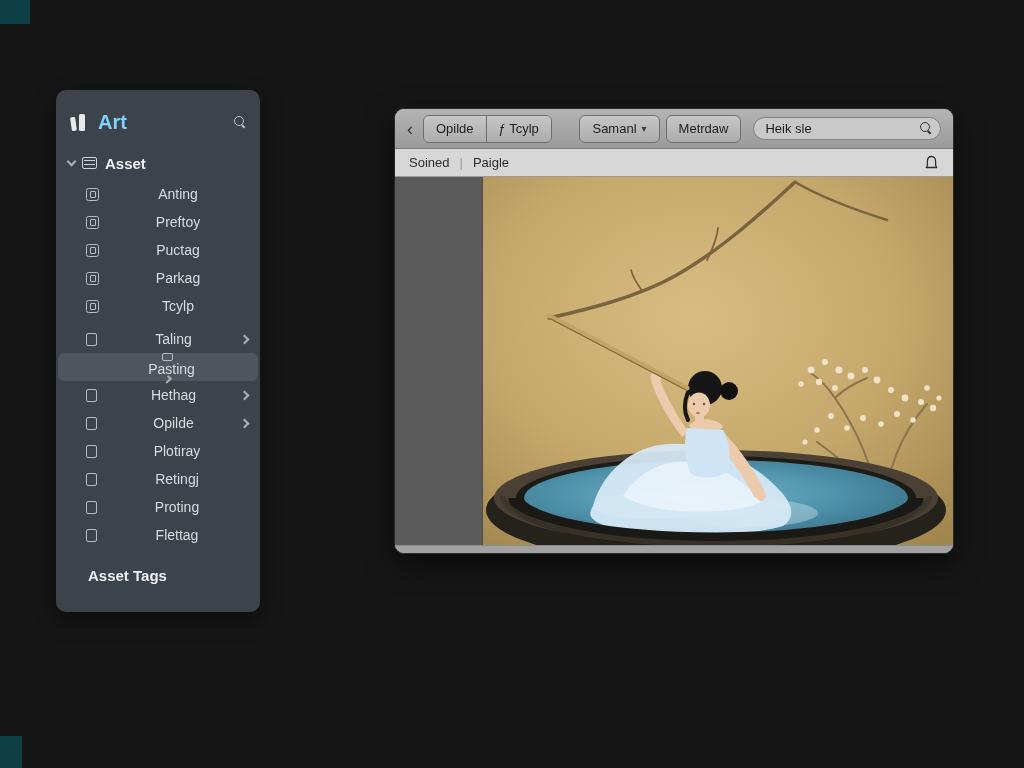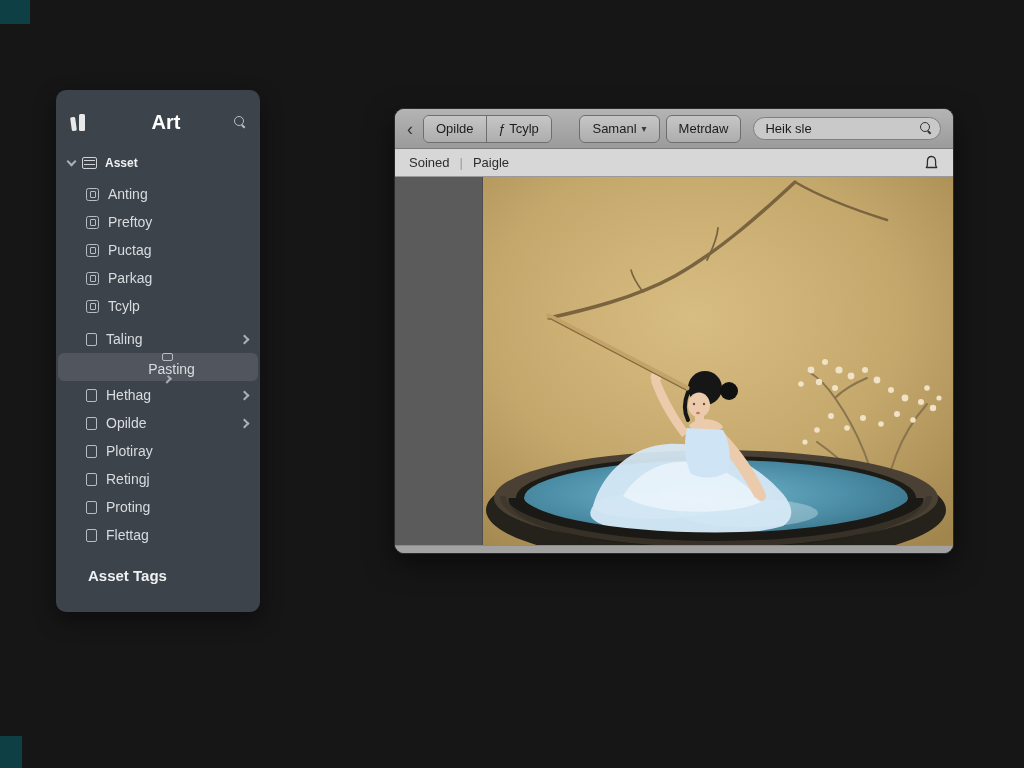--- a/index.html
+++ b/index.html
@@ -8,39 +8,39 @@
 
   .corner-sq { position:absolute; left:0; background:#0d3f45; }
   .corner-sq.top { top:0; width:30px; height:24px; }
   .corner-sq.bottom { top:736px; width:22px; height:32px; }
 
   
   .sidebar { position:absolute; left:56px; top:90px; width:204px; height:522px;
     background:#3d434b; border-radius:10px; box-shadow:0 8px 22px rgba(0,0,0,.45);
     padding:14px 0 0 0; color:#dcdfe2; }
   .sb-header { height:36px; display:flex; align-items:center; padding:0 14px; }
-  .sb-title { font-size:20px; font-weight:bold; color:#ffffff; margin-left:10px; flex:1;text-align:center; }
+  .sb-title { font-size:20px; font-weight:bold; color:#7dd3fc; margin-left:10px; flex:1; }
   .app-icon { position:relative; width:18px; height:18px; }
   .app-icon::before { content:""; position:absolute; left:1px; bottom:0; width:5px; height:14px; background:#e9e9e9; border-radius:1.5px; transform:rotate(-8deg); }
   .app-icon::after { content:""; position:absolute; left:9px; bottom:0; width:6px; height:17px; background:#e9e9e9; border-radius:1.5px; }
   .mag { position:relative; width:12px; height:12px; display:inline-block; }
   .mag::before { content:""; position:absolute; left:0; top:0; width:8px; height:8px; border:1.5px solid #b9bdc2; border-radius:50%; }
   .mag::after { content:""; position:absolute; left:8px; top:8px; width:4px; height:1.5px; background:#b9bdc2; transform:rotate(45deg); transform-origin:left center; }
   .mag.dark::before { border-color:#333; } .mag.dark::after { background:#333; }
 
   .sb-section { height:26px; margin-top:10px; display:flex; align-items:center; padding:0 12px; cursor:default; }
-  .sb-section .sec-label { font-size:12px; font-weight:bold; color:#eef0f2; margin-left:8px; }
+  .sb-section .sec-label { font-size:15px; font-weight:bold; color:#eef0f2; margin-left:8px; }
   .chev { width:7px; height:7px; border-right:2px solid #aab0b6; border-bottom:2px solid #aab0b6; display:inline-block; }
   .chev.down { transform:rotate(45deg); margin-top:-3px; }
   .chev.right { transform:rotate(-45deg); }
   .list-ic { position:relative; width:15px; height:12px; border:1.5px solid #cfd3d8; border-radius:2px; margin-left:7px; }
   .list-ic::before { content:""; position:absolute; inset:2px 1px; background:repeating-linear-gradient(to bottom,#cfd3d8 0 1.4px, transparent 1.4px 3.6px); }
 
   .sb-list { margin-top:4px; }
-  .sb-item { height:28px; display:flex; align-items:center; padding:0 10px 0 28px; margin:0 2px; border-radius:6px; cursor:default; }
+  .sb-item { height:28px; display:flex; align-items:center; padding:0 10px 0 28px; margin:0 2px; border-radius:6px; cursor:default;text-align:center; }
   .sb-item.gap { margin-top:5px; }
   .sb-item.selected { background:#51565e;flex-direction:column; }
   .sb-item .lbl { font-size:14px; color:#d9dcdf; margin-left:9px; flex:1; }
   .ic-img { position:relative; width:13px; height:13px; border:1.5px solid #b9bdc2; border-radius:2.5px; }
   .ic-img::before { content:""; position:absolute; left:2.5px; top:2.5px; width:4.5px; height:4.5px; border:1px solid #b9bdc2; border-radius:1px; }
   .ic-file { width:11px; height:13px; border:1.5px solid #b9bdc2; border-radius:2px; }
   .sb-footer { font-size:15px; font-weight:bold; color:#eef0f2; padding:18px 6px 0 32px; }
 
   
   .window { position:absolute; left:394px; top:108px; width:560px; height:446px;

